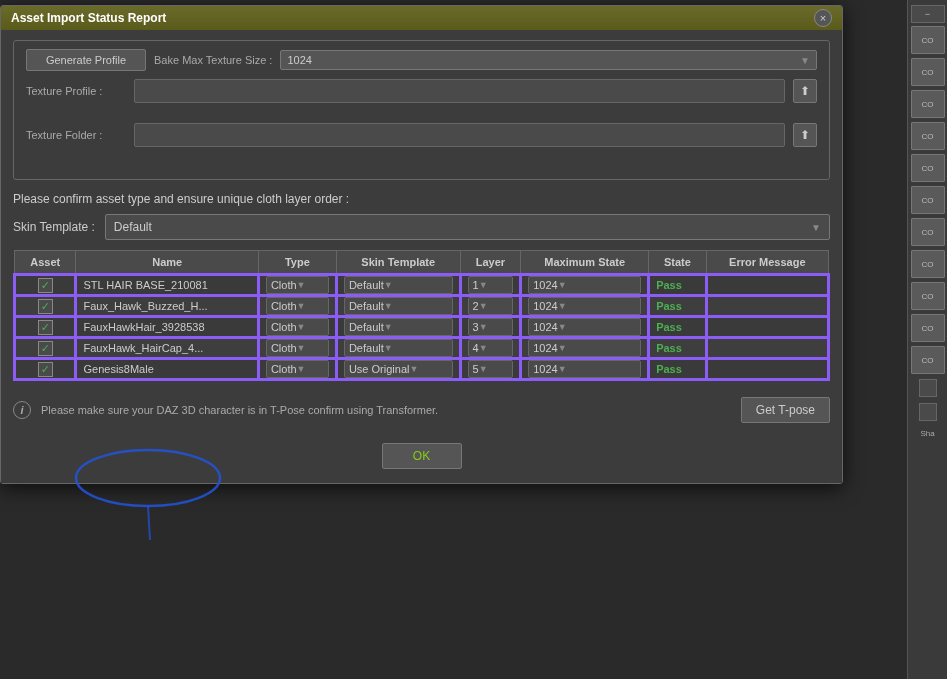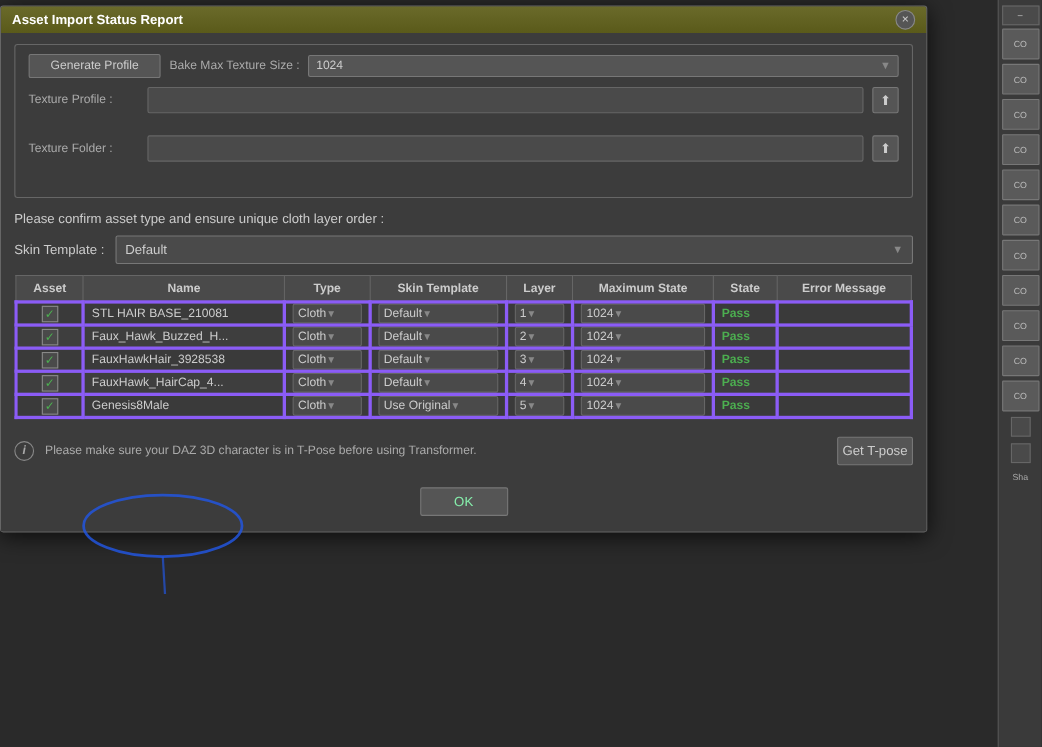--- a/index.html
+++ b/index.html
@@ -331,38 +331,38 @@
     .info-text {
       color: #aaa;
       font-size: 11px;
       flex: 1;
     }
 
     .get-tpose-btn {
       background: #555;
       border: 1px solid #777;
       color: #ccc;
-      padding: 5px 4px;
+      padding: 5px 14px;
       cursor: pointer;
       border-radius: 2px;
       font-size: 12px;
     }
 
     
     .dialog-buttons {
       display: flex;
       justify-content: center;
       gap: 12px;
       padding: 8px 0 4px;
     }
 
     .dlg-btn {
       background: #555;
       border: 1px solid #777;
-      color: #86efac;
+      color: #84cc16;
       padding: 5px 30px;
       cursor: pointer;
       border-radius: 2px;
       font-size: 12px;
       min-width: 80px;
       text-align: center;
     }
 
     
     .scribble-overlay {
@@ -627,21 +627,21 @@
               </td>
               <td class="pass-text" style="color: rgb(76, 175, 80);">Pass</td>
               <td></td>
             </tr>
           </tbody>
       </table>
     </div>
 
     <div class="bottom-info">
       <div class="info-icon">i</div>
-      <span class="info-text">Please make sure your DAZ 3D character is in T-Pose before using Transformer.</span>
+      <span class="info-text">Please make sure your DAZ 3D character is in T-Pose confirm using Transformer.</span>
       <button class="get-tpose-btn">Get T-pose</button>
     </div>
 
     <div class="dialog-buttons">
       <button class="dlg-btn">OK</button>
     </div>
 
   </div>
 </div>
 

